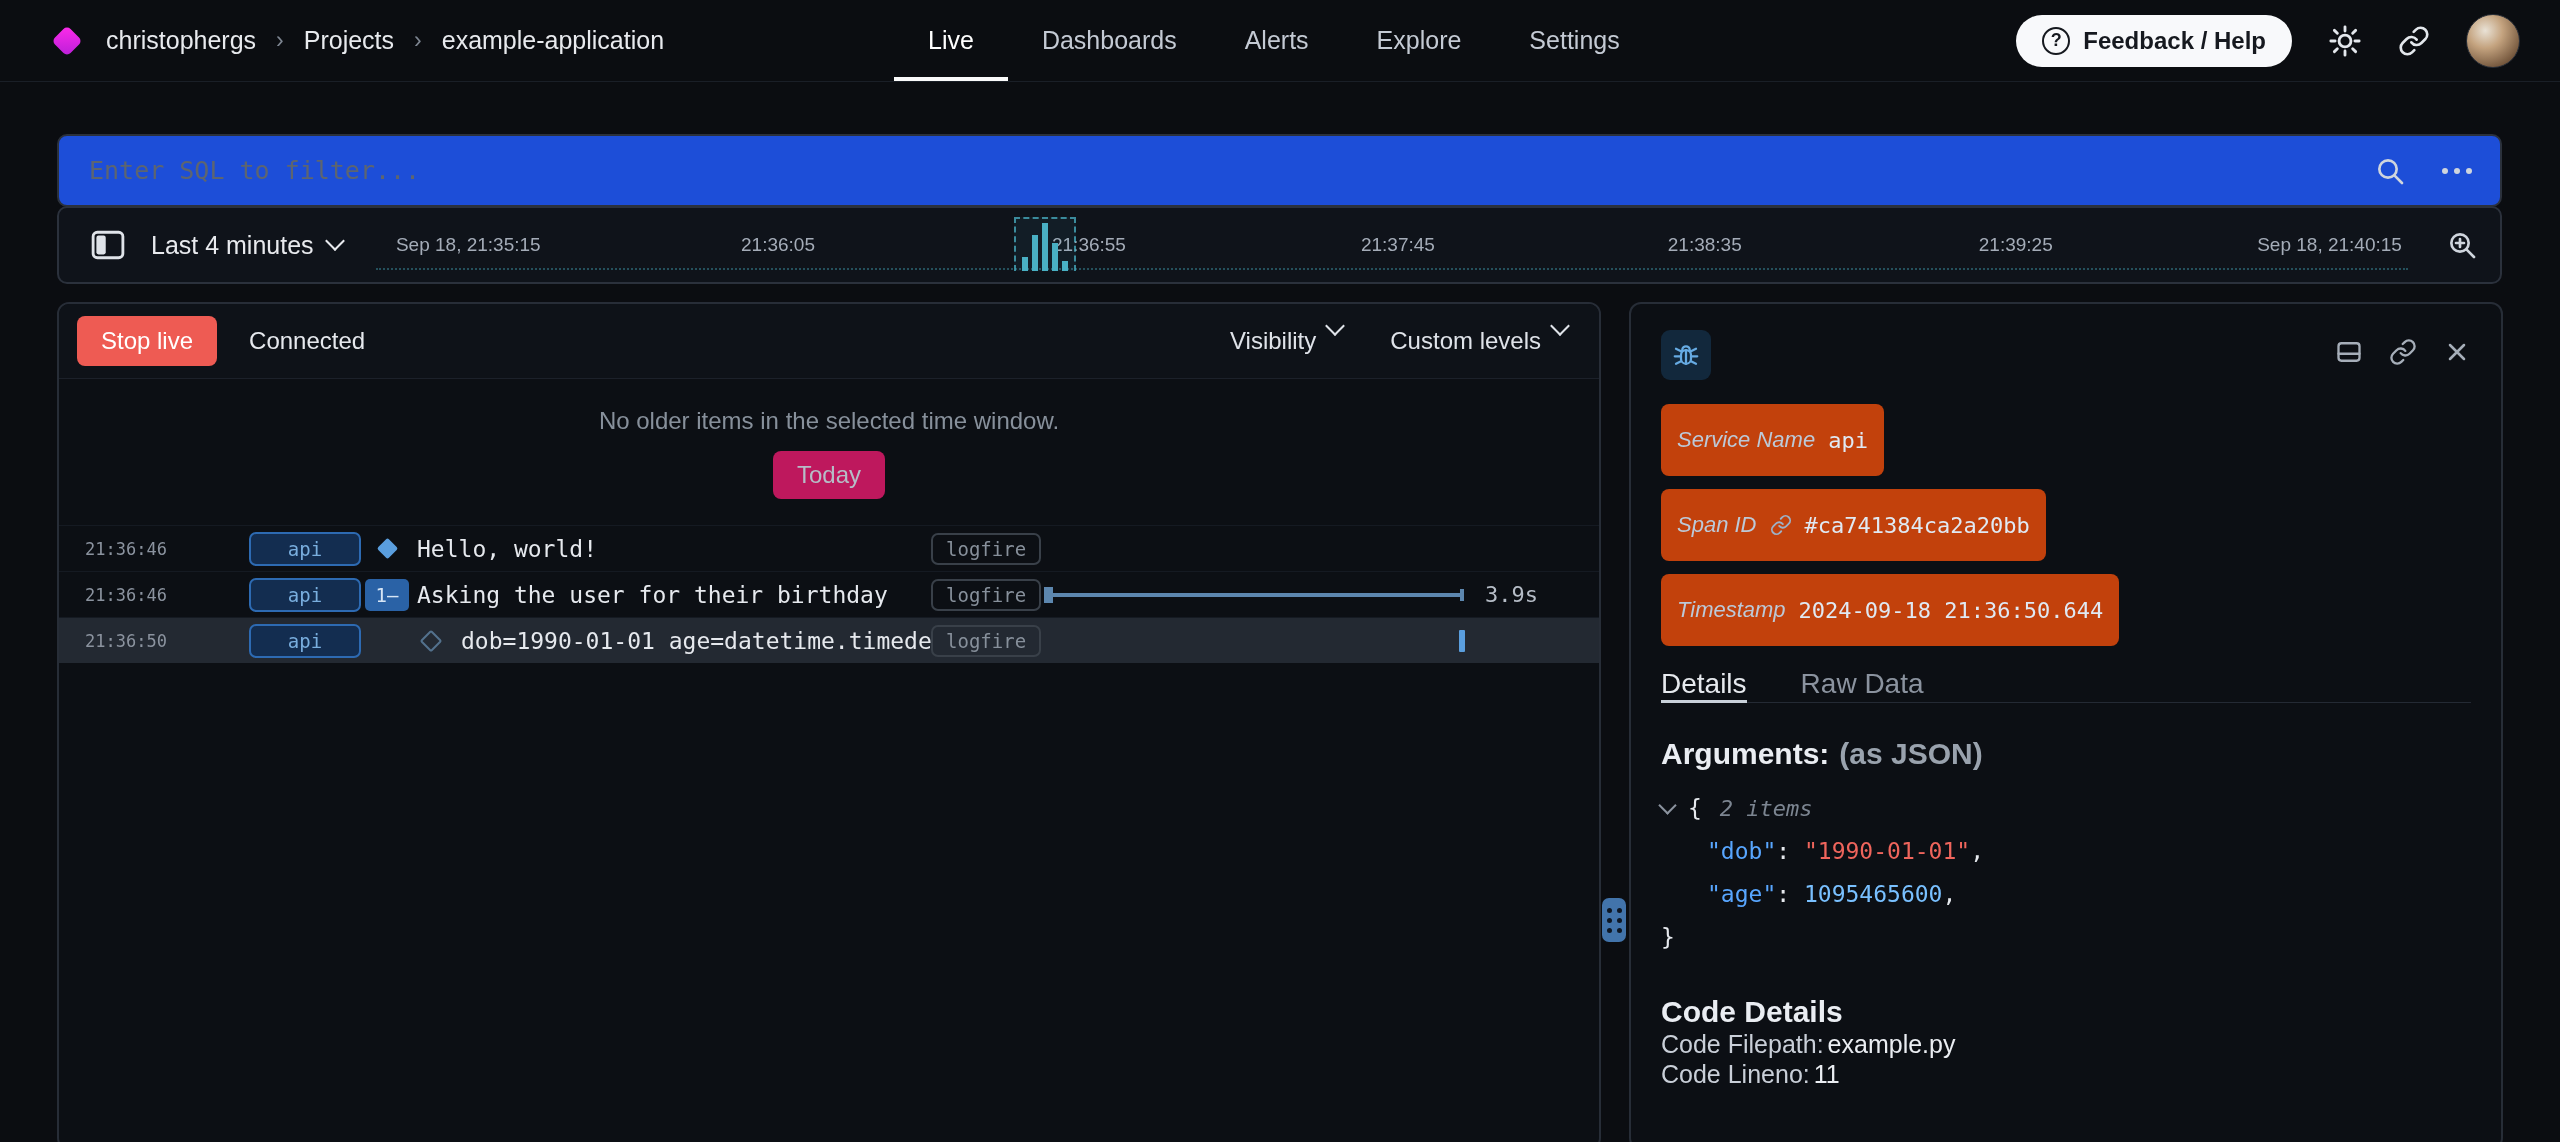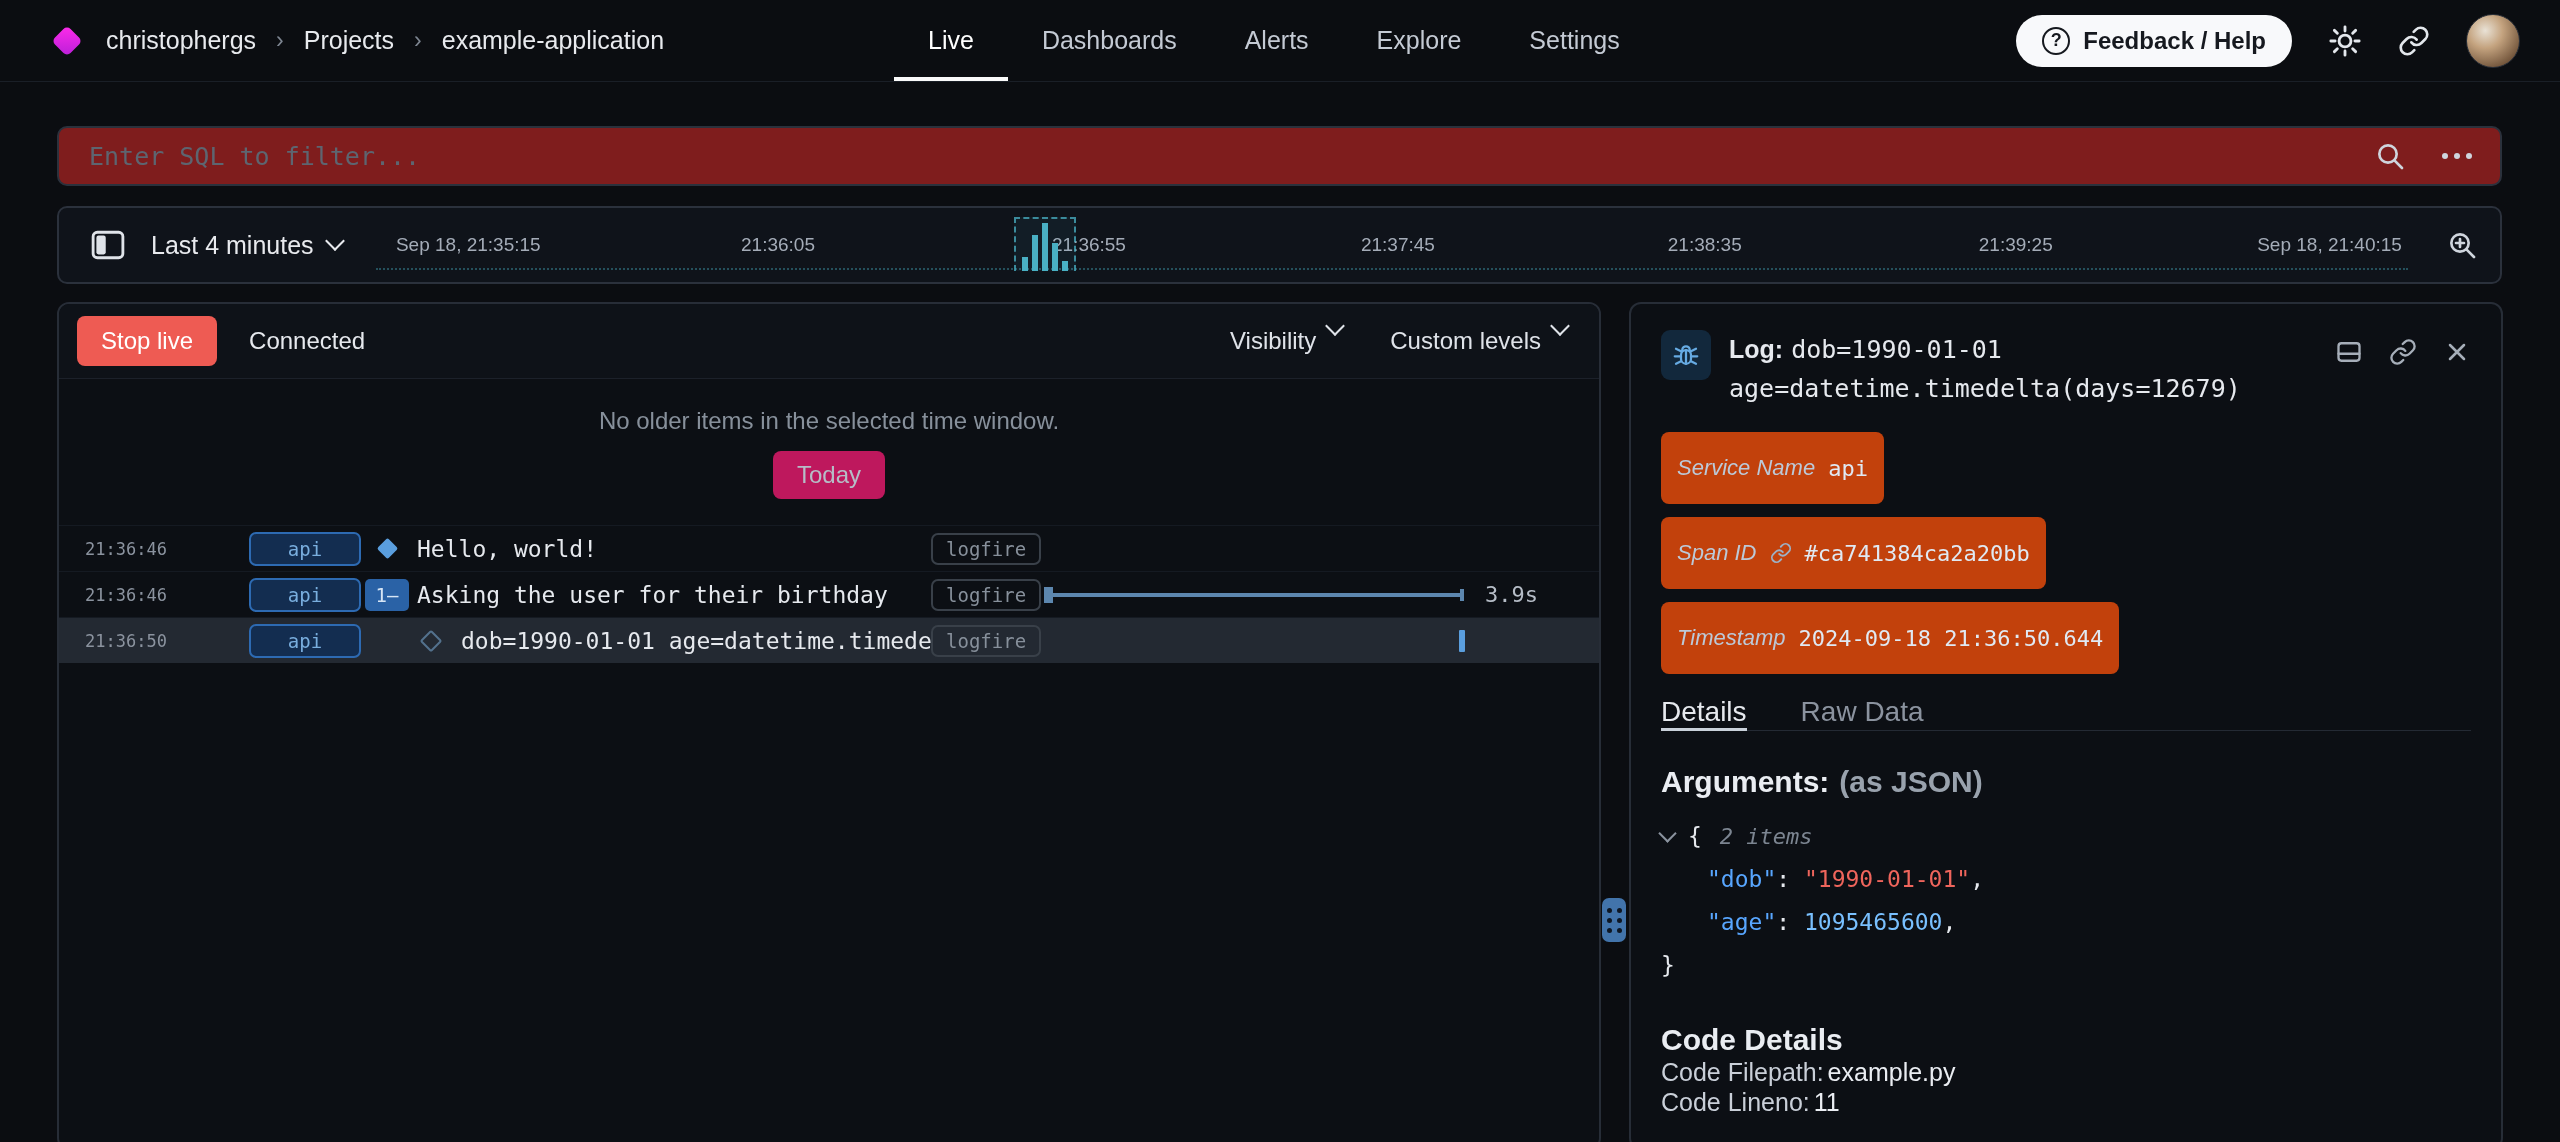--- a/index.html
+++ b/index.html
@@ -22,22 +22,22 @@
   .nav-tab.active{color:#ffffff;box-shadow:inset 0 -4px 0 #fafafa}
   .nav-right{margin-left:auto;display:flex;align-items:center;gap:36px}
   .feedback-btn{display:flex;align-items:center;gap:13px;background:#f8f9fb;color:#16191f;height:52px;
     border-radius:27px;padding:0 26px;font-size:24px;font-weight:600;cursor:pointer}
   .q-icon{width:28px;height:28px;border:2.5px solid #16191f;border-radius:50%;display:flex;align-items:center;
     justify-content:center;font-size:18px;font-weight:700;box-sizing:border-box}
   .avatar{width:52px;height:52px;border-radius:50%;
     background:radial-gradient(circle at 35% 30%,#e9e2d6 0%,#c4a37f 35%,#6e5138 80%,#3c2d20 100%);border:1px solid #2a2f38}
 
   
-  .sql-bar{position:absolute;top:126px;left:57px;right:58px;height:60px;border:2px solid #2b313c;border-radius:10px;
-    background:#7f1d1d;display:flex;align-items:center;padding:0 28px;box-sizing:border-box}
+  .sql-bar{position:absolute;top:134px;left:57px;right:58px;height:73px;border:2px solid #2b313c;border-radius:10px;
+    background:#1d4ed8;display:flex;align-items:center;padding:0 28px;box-sizing:border-box}
   .sql-input{flex:1;background:transparent;border:0;outline:0;font-family:"DejaVu Sans Mono",monospace;
     font-size:25px;color:#e6e9ee}
   .sql-input::placeholder{color:#5d6570}
   .dots{display:flex;gap:6px;margin-left:36px;cursor:pointer}
   .dots i{width:6px;height:6px;border-radius:50%;background:#cfd5dd}
 
   
   .timeline{position:absolute;top:206px;left:57px;right:58px;height:78px;border:2px solid #2b313c;border-radius:10px;
     background:#0f131a;display:flex;align-items:center;padding:0 22px;box-sizing:border-box}
   .panel-toggle{width:54px;height:54px;display:flex;align-items:center;justify-content:center;border-radius:8px;cursor:pointer;margin-right:16px}
@@ -286,23 +286,20 @@
 </div>
 
 <div class="right-panel">
   <div class="rp-header">
     <div class="bug-tile">
       <svg viewBox="0 0 24 24" width="30" height="30" fill="none" stroke="#66abe3" stroke-width="1.8" stroke-linecap="round">
         <rect x="8" y="8" width="8" height="11" rx="4"></rect>
         <path d="M9 8a3 3 0 0 1 6 0M12 8v11M3 13h5M16 13h5M4 7l4 2M20 7l-4 2M4 19l4-2M20 19l-4-2"></path>
       </svg>
     </div>
-    <div class="rp-title">
-      <span class="title-prefix">Log:</span><span class="title-msg">dob=1990-01-01 age=datetime.timedelta(days=12679)</span>
-    </div>
     <div class="rp-icons">
       <span class="icon-btn">
         <svg viewBox="0 0 24 24" width="28" height="28" fill="none" stroke="#a6aeb9" stroke-width="2" stroke-linecap="round">
           <rect x="3" y="4.5" width="18" height="15" rx="2.5"></rect>
             <path d="M3 13.5h18"></path>
         </svg>
       </span>
       <span class="icon-btn">
         <svg viewBox="0 0 24 24" width="28" height="28" fill="none" stroke="#a6aeb9" stroke-width="2" stroke-linecap="round">
           <path d="M10 13a5 5 0 0 0 7.54.54l3-3a5 5 0 0 0-7.07-7.07l-1.72 1.71"></path>

